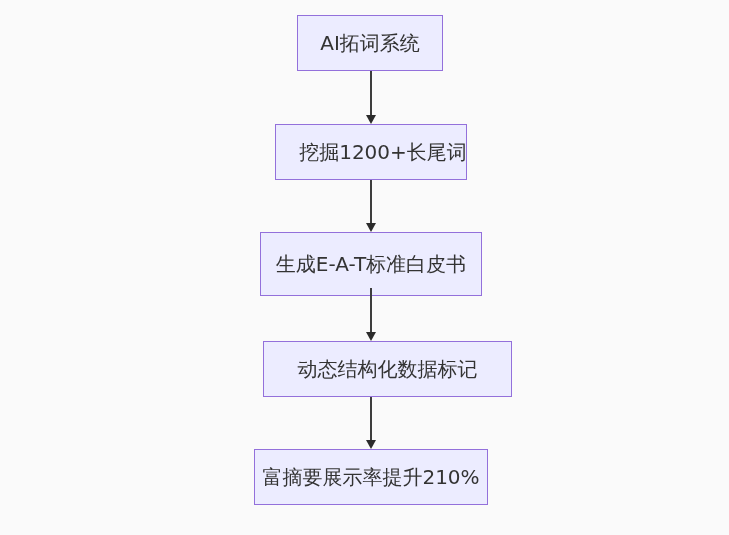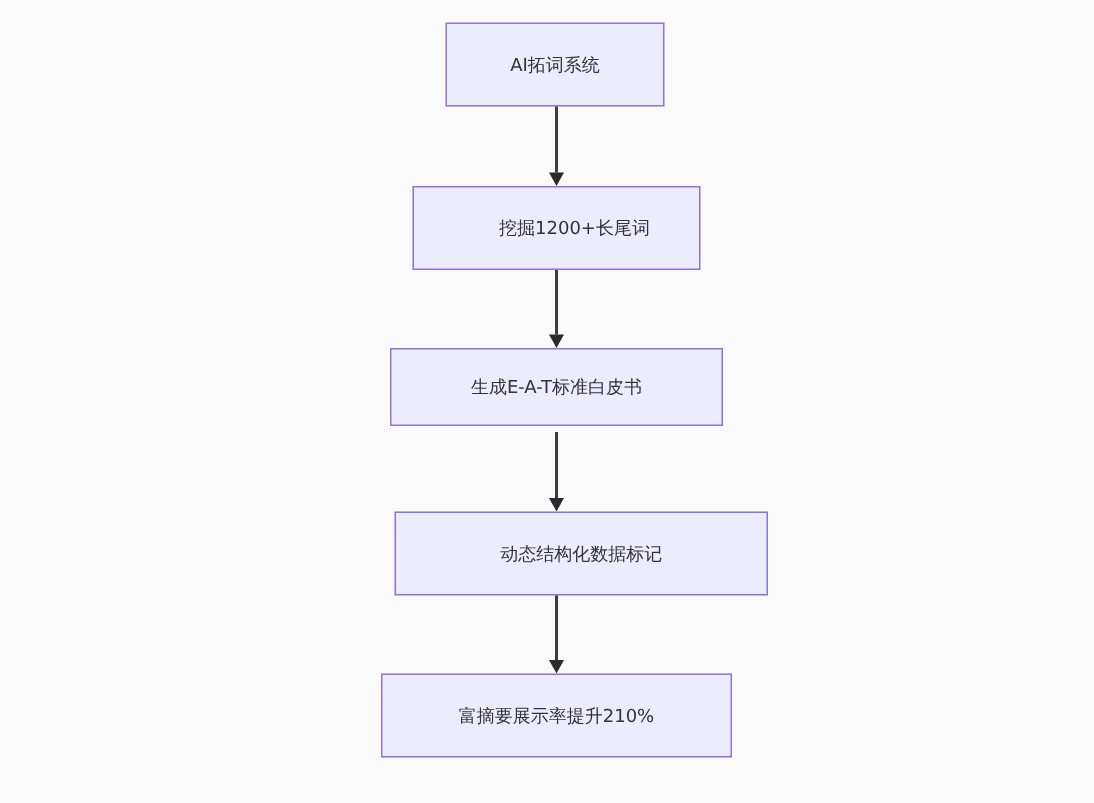--- a/index.html
+++ b/index.html
@@ -14,30 +14,30 @@
     height: 535px;
     background: #fafafa;
     overflow: hidden;
   }
   .node {
     position: absolute;
     box-sizing: border-box;
     background: #ececff;
     border: 1px solid #9370db;
     color: #333333;
-    font-size: 12px;
+    font-size: 20px;
     display: flex;
     align-items: center;
     justify-content: center;
     text-align: center;
     white-space: nowrap;
   }
   .n1 { left: 297px; top: 15px;  width: 146px; height: 56px; }
   .n2 { left: 275px; top: 124px; width: 192px; height: 56px; padding-left: 24px; }
-  .n3 { left: 260px; top: 232px; width: 222px; height: 52px; }
+  .n3 { left: 260px; top: 232px; width: 222px; height: 64px; }
   .n4 { left: 263px; top: 341px; width: 249px; height: 56px; }
   .n5 { left: 254px; top: 449px; width: 234px; height: 56px; }
 
   .arrow {
     position: absolute;
     left: 366px;
     width: 10px;
     display: flex;
     flex-direction: column;
     align-items: center;

